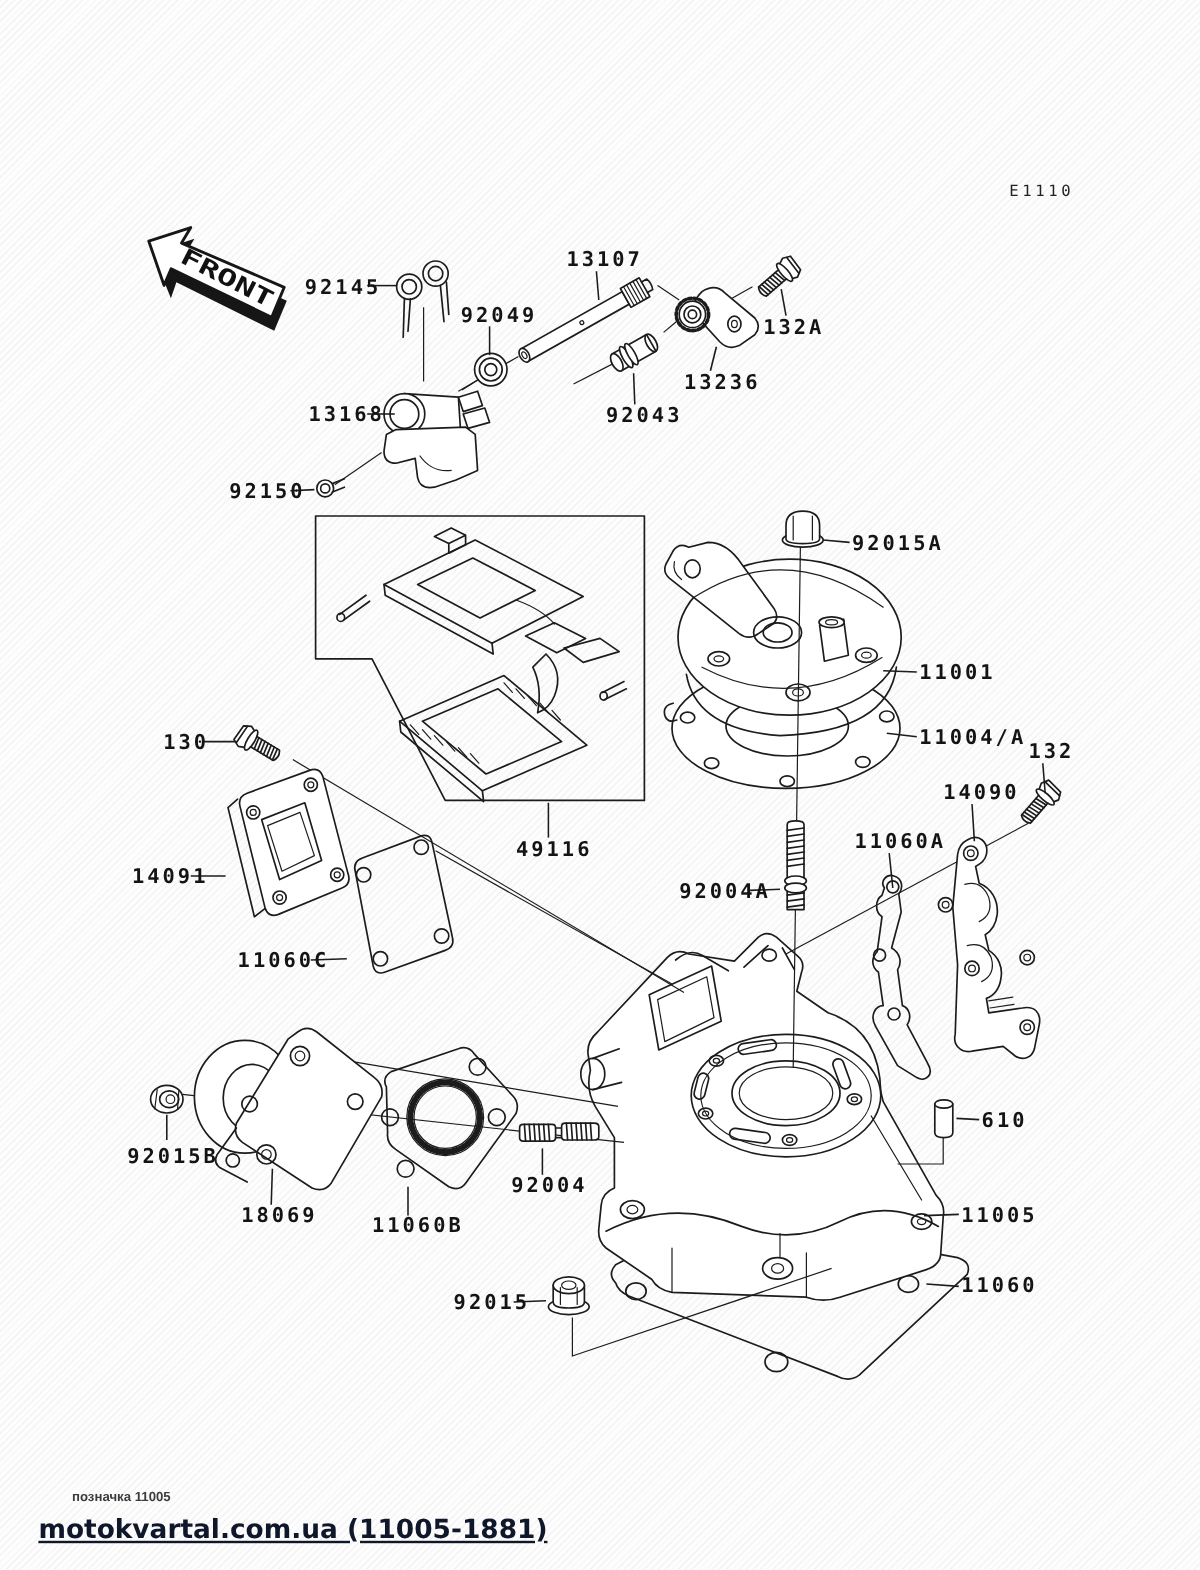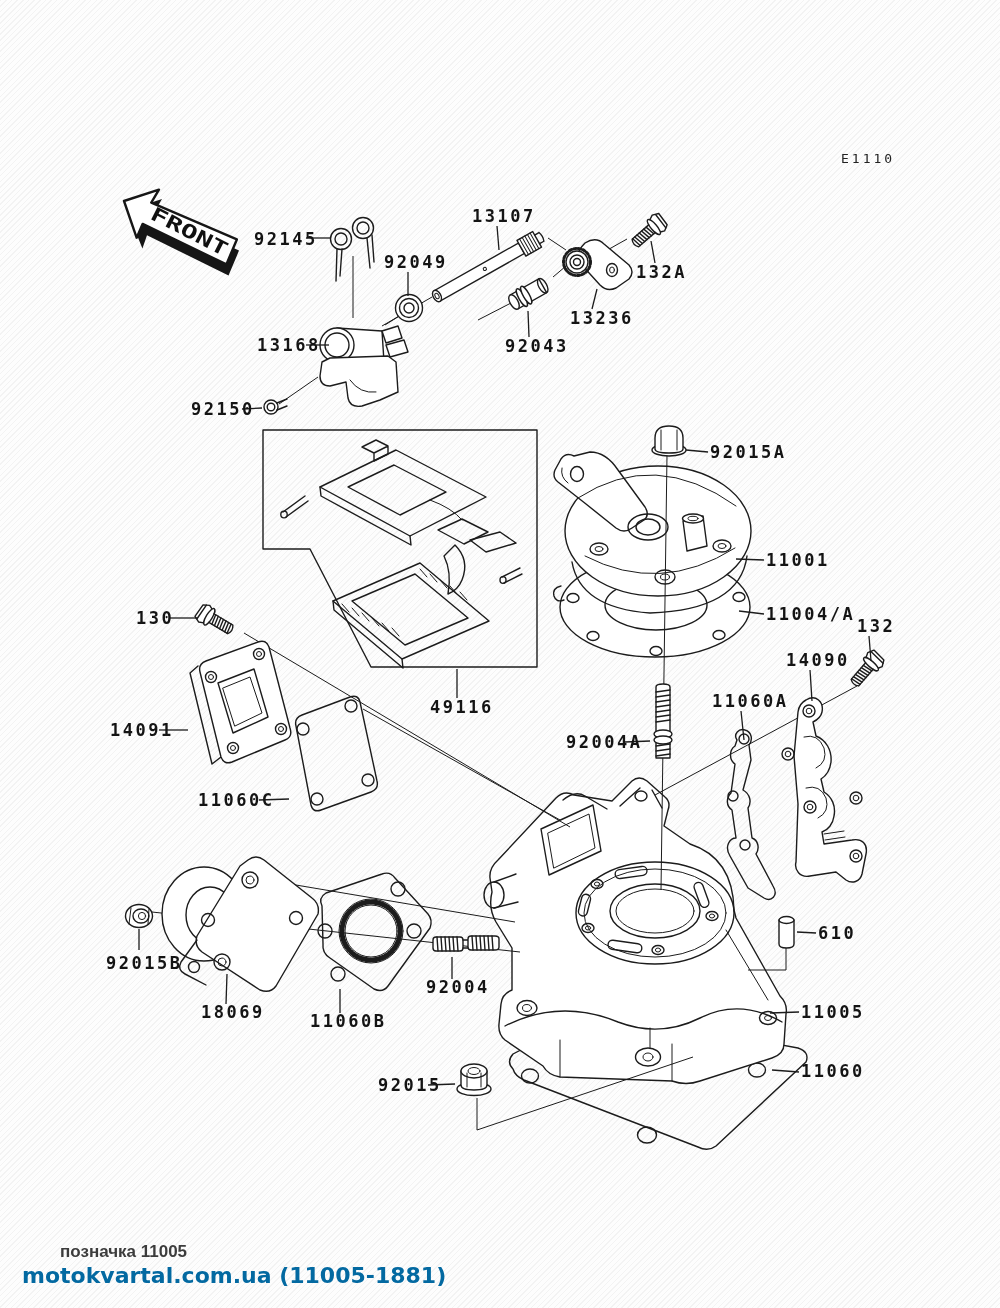--- a/index.html
+++ b/index.html
@@ -12,24 +12,24 @@
     font-family:"DejaVu Sans", sans-serif;
   }
   svg text{user-select:none;}
   .lbl{font-family:"DejaVu Sans Mono", monospace;font-weight:bold;font-size:17px;
        letter-spacing:2.5px;fill:#141414;}
   .lbl-sm{font-family:"DejaVu Sans Mono", monospace;font-size:13px;letter-spacing:3px;fill:#222;}
   .ln{fill:none;stroke:#1c1c1c;stroke-width:1.4;stroke-linejoin:round;stroke-linecap:round;}
   .fw{fill:#ffffff;stroke:#1c1c1c;stroke-width:1.4;stroke-linejoin:round;}
   .thin{fill:none;stroke:#1c1c1c;stroke-width:1;}
   .leader{stroke:#1c1c1c;stroke-width:1.3;fill:none;}
-  .wm1{position:absolute;left:60px;top:1242px;font-weight:bold;font-size:17px;color:#3c3c3c;
+  .wm1{position:absolute;left:60px;top:1242px;font-weight:bold;font-size:11px;color:#3c3c3c;
        font-family:"Liberation Sans", sans-serif;}
-  .wm2{position:absolute;left:22px;top:1263px;font-weight:bold;font-size:22px;color:#0369a1;
-       font-family:"DejaVu Sans", sans-serif;letter-spacing:0px;}
+  .wm2{position:absolute;left:32px;top:1263px;font-weight:bold;font-size:22px;color:#0f172a;
+       font-family:"DejaVu Sans", sans-serif;letter-spacing:0px;text-decoration:underline;}
 </style>
 </head>
 <body>
 
 
 
 <svg width="1000" height="1308" viewBox="0 0 1000 1308">
 
   <defs>
     <g id="bolt" class="ln">

